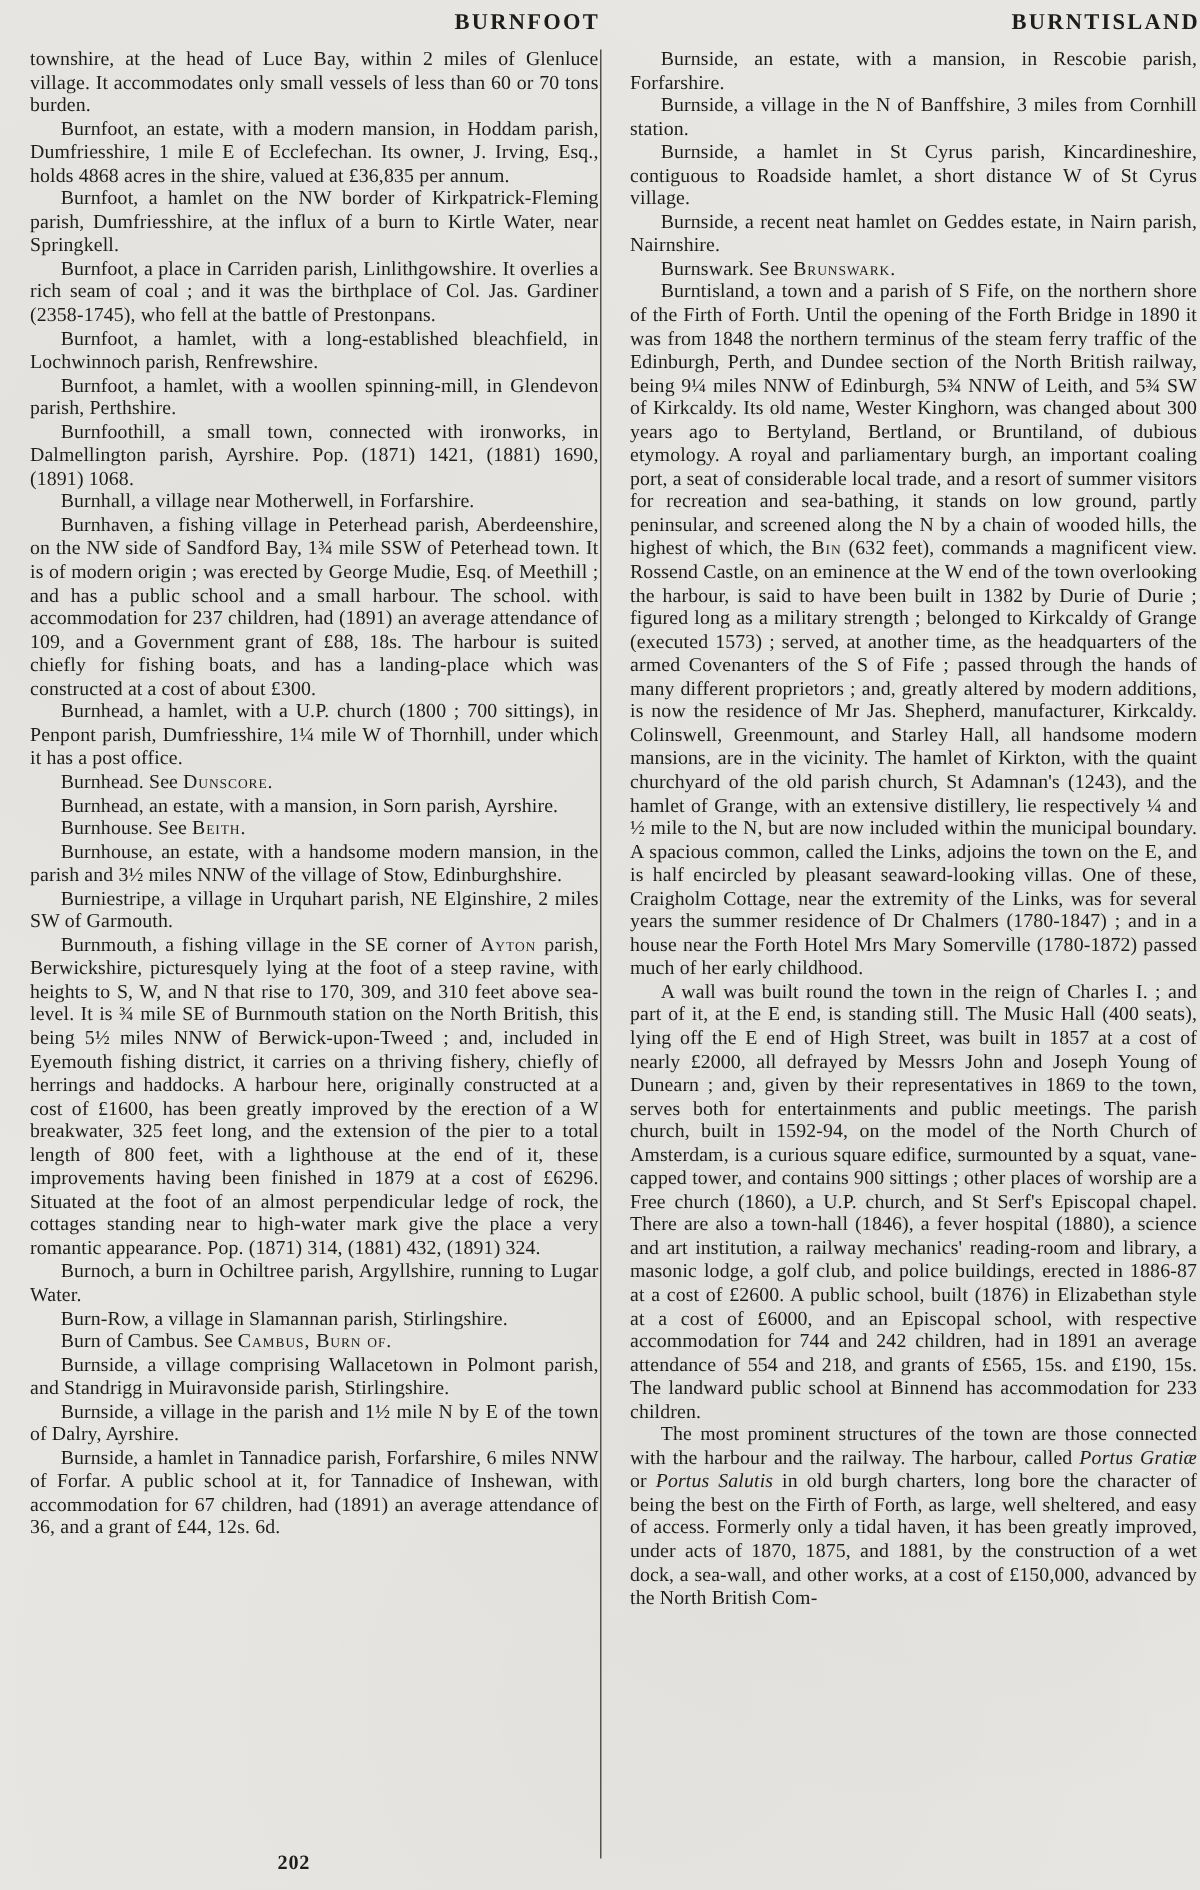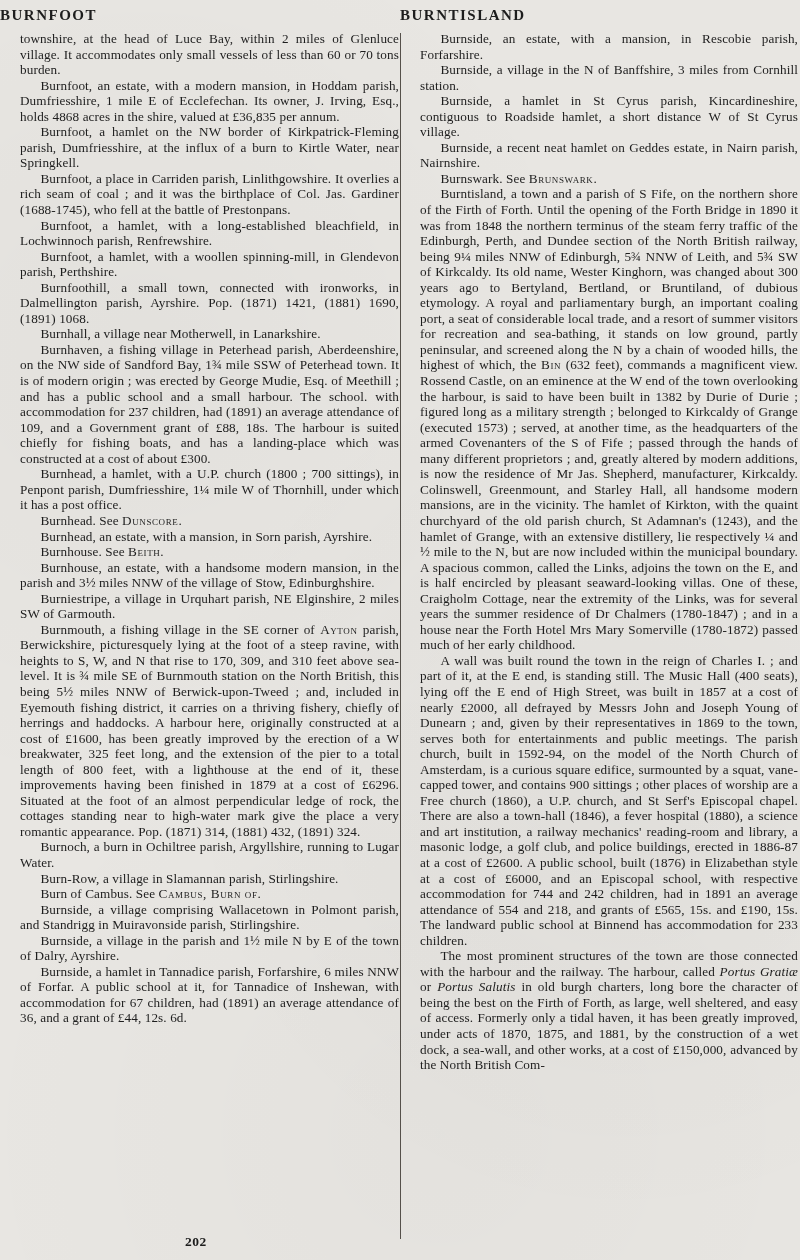--- a/index.html
+++ b/index.html
@@ -14,21 +14,21 @@
       radial-gradient(circle at 18% 28%, rgba(0,0,0,0.025), transparent 42%),
       radial-gradient(circle at 78% 62%, rgba(0,0,0,0.03), transparent 45%),
       radial-gradient(circle at 55% 90%, rgba(0,0,0,0.02), transparent 40%),
       var(--paper);
     font-family:"Liberation Serif","DejaVu Serif",serif;
     color:var(--ink);
   }
   .page{position:absolute;inset:0;}
   .headers{position:absolute;top:7px;left:0;width:800px;display:flex;}
   .col-head{
-    width:400px;text-align:left;font-weight:bold;
+    width:400px;text-align:right;font-weight:bold;
     font-size:15px;letter-spacing:1.5px;
   }
   .divider{
     position:absolute;left:400px;top:33px;width:1px;height:1206px;
     background:var(--divider);
   }
   .columns{position:absolute;top:31px;left:20px;width:778px;display:flex;}
   .col{
     text-align:justify;font-size:13.2px;line-height:15.55px;
     letter-spacing:0.1px;
@@ -54,25 +54,25 @@
     <div class="col-head">BURNTISLAND</div>
   </div>
 
   <div class="divider"></div>
 
   <div class="columns">
     <div class="col left">
         <p class="entry cont"><span>townshire, at the head of Luce Bay, within 2 miles of Glenluce village.  It accommodates only small vessels of less than 60 or 70 tons burden.</span></p>
         <p class="entry"><span class="b">Burnfoot,</span><span> an estate, with a modern mansion, in Hoddam parish, Dumfriesshire, 1 mile E of Ecclefechan. Its owner, J. Irving, Esq., holds 4868 acres in the shire, valued at £36,835 per annum.</span></p>
         <p class="entry"><span class="b">Burnfoot,</span><span> a hamlet on the NW border of Kirkpatrick-Fleming parish, Dumfriesshire, at the influx of a burn to Kirtle Water, near Springkell.</span></p>
-        <p class="entry"><span class="b">Burnfoot,</span><span> a place in Carriden parish, Linlithgowshire. It overlies a rich seam of coal ; and it was the birthplace of Col. Jas. Gardiner (1688-1745), who fell at the battle of Prestonpans.</span></p>
+        <p class="entry"><span class="b">Burnfoot,</span><span> a place in Carriden parish, Linlithgowshire. It overlies a rich seam of coal ; and it was the birthplace of Col. Jas. Gardiner (2358-1745), who fell at the battle of Prestonpans.</span></p>
         <p class="entry"><span class="b">Burnfoot,</span><span> a hamlet, with a long-established bleachfield, in Lochwinnoch parish, Renfrewshire.</span></p>
         <p class="entry"><span class="b">Burnfoot,</span><span> a hamlet, with a woollen spinning-mill, in Glendevon parish, Perthshire.</span></p>
         <p class="entry"><span class="b">Burnfoothill,</span><span> a small town, connected with ironworks, in Dalmellington parish, Ayrshire.  Pop. (1871) 1421, (1881) 1690, (1891) 1068.</span></p>
-        <p class="entry"><span class="b">Burnhall,</span><span> a village near Motherwell, in Lanarkshire.</span></p>
+        <p class="entry"><span class="b">Burnhall,</span><span> a village near Motherwell, in Forfarshire.</span></p>
         <p class="entry"><span class="b">Burnhaven,</span><span> a fishing village in Peterhead parish, Aberdeenshire, on the NW side of Sandford Bay, 1¾ mile SSW of Peterhead town.  It is of modern origin ; was erected by George Mudie, Esq. of Meethill ; and has a public school and a small harbour.  The school. with accommodation for 237 children, had (1891) an average attendance of 109, and a Government grant of £88, 18s. The harbour is suited chiefly for fishing boats, and has a landing-place which was constructed at a cost of about £300.</span></p>
         <p class="entry"><span class="b">Burnhead,</span><span> a hamlet, with a U.P. church (1800 ; 700 sittings), in Penpont parish, Dumfriesshire, 1¼ mile W of Thornhill, under which it has a post office.</span></p>
         <p class="entry"><span class="b">Burnhead.</span><span>  See </span><span class="sc">Dunscore</span><span>.</span></p>
         <p class="entry"><span class="b">Burnhead,</span><span> an estate, with a mansion, in Sorn parish, Ayrshire.</span></p>
         <p class="entry"><span class="b">Burnhouse.</span><span>  See </span><span class="sc">Beith</span><span>.</span></p>
         <p class="entry"><span class="b">Burnhouse,</span><span> an estate, with a handsome modern mansion, in the parish and 3½ miles NNW of the village of Stow, Edinburghshire.</span></p>
         <p class="entry"><span class="b">Burniestripe,</span><span> a village in Urquhart parish, NE Elginshire, 2 miles SW of Garmouth.</span></p>
         <p class="entry"><span class="b">Burnmouth,</span><span> a fishing village in the SE corner of </span><span class="sc">Ayton</span><span> parish, Berwickshire, picturesquely lying at the foot of a steep ravine, with heights to S, W, and N that rise to 170, 309, and 310 feet above sea-level.  It is ¾ mile SE of Burnmouth station on the North British, this being 5½ miles NNW of Berwick-upon-Tweed ; and, included in Eyemouth fishing district, it carries on a thriving fishery, chiefly of herrings and haddocks.  A harbour here, originally constructed at a cost of £1600, has been greatly improved by the erection of a W breakwater, 325 feet long, and the extension of the pier to a total length of 800 feet, with a lighthouse at the end of it, these improvements having been finished in 1879 at a cost of £6296.  Situated at the foot of an almost perpendicular ledge of rock, the cottages standing near to high-water mark give the place a very romantic appearance.  Pop. (1871) 314, (1881) 432, (1891) 324.</span></p>
         <p class="entry"><span class="b">Burnoch,</span><span> a burn in Ochiltree parish, Argyllshire, running to Lugar Water.</span></p>
         <p class="entry"><span class="b">Burn-Row,</span><span> a village in Slamannan parish, Stirlingshire.</span></p>

